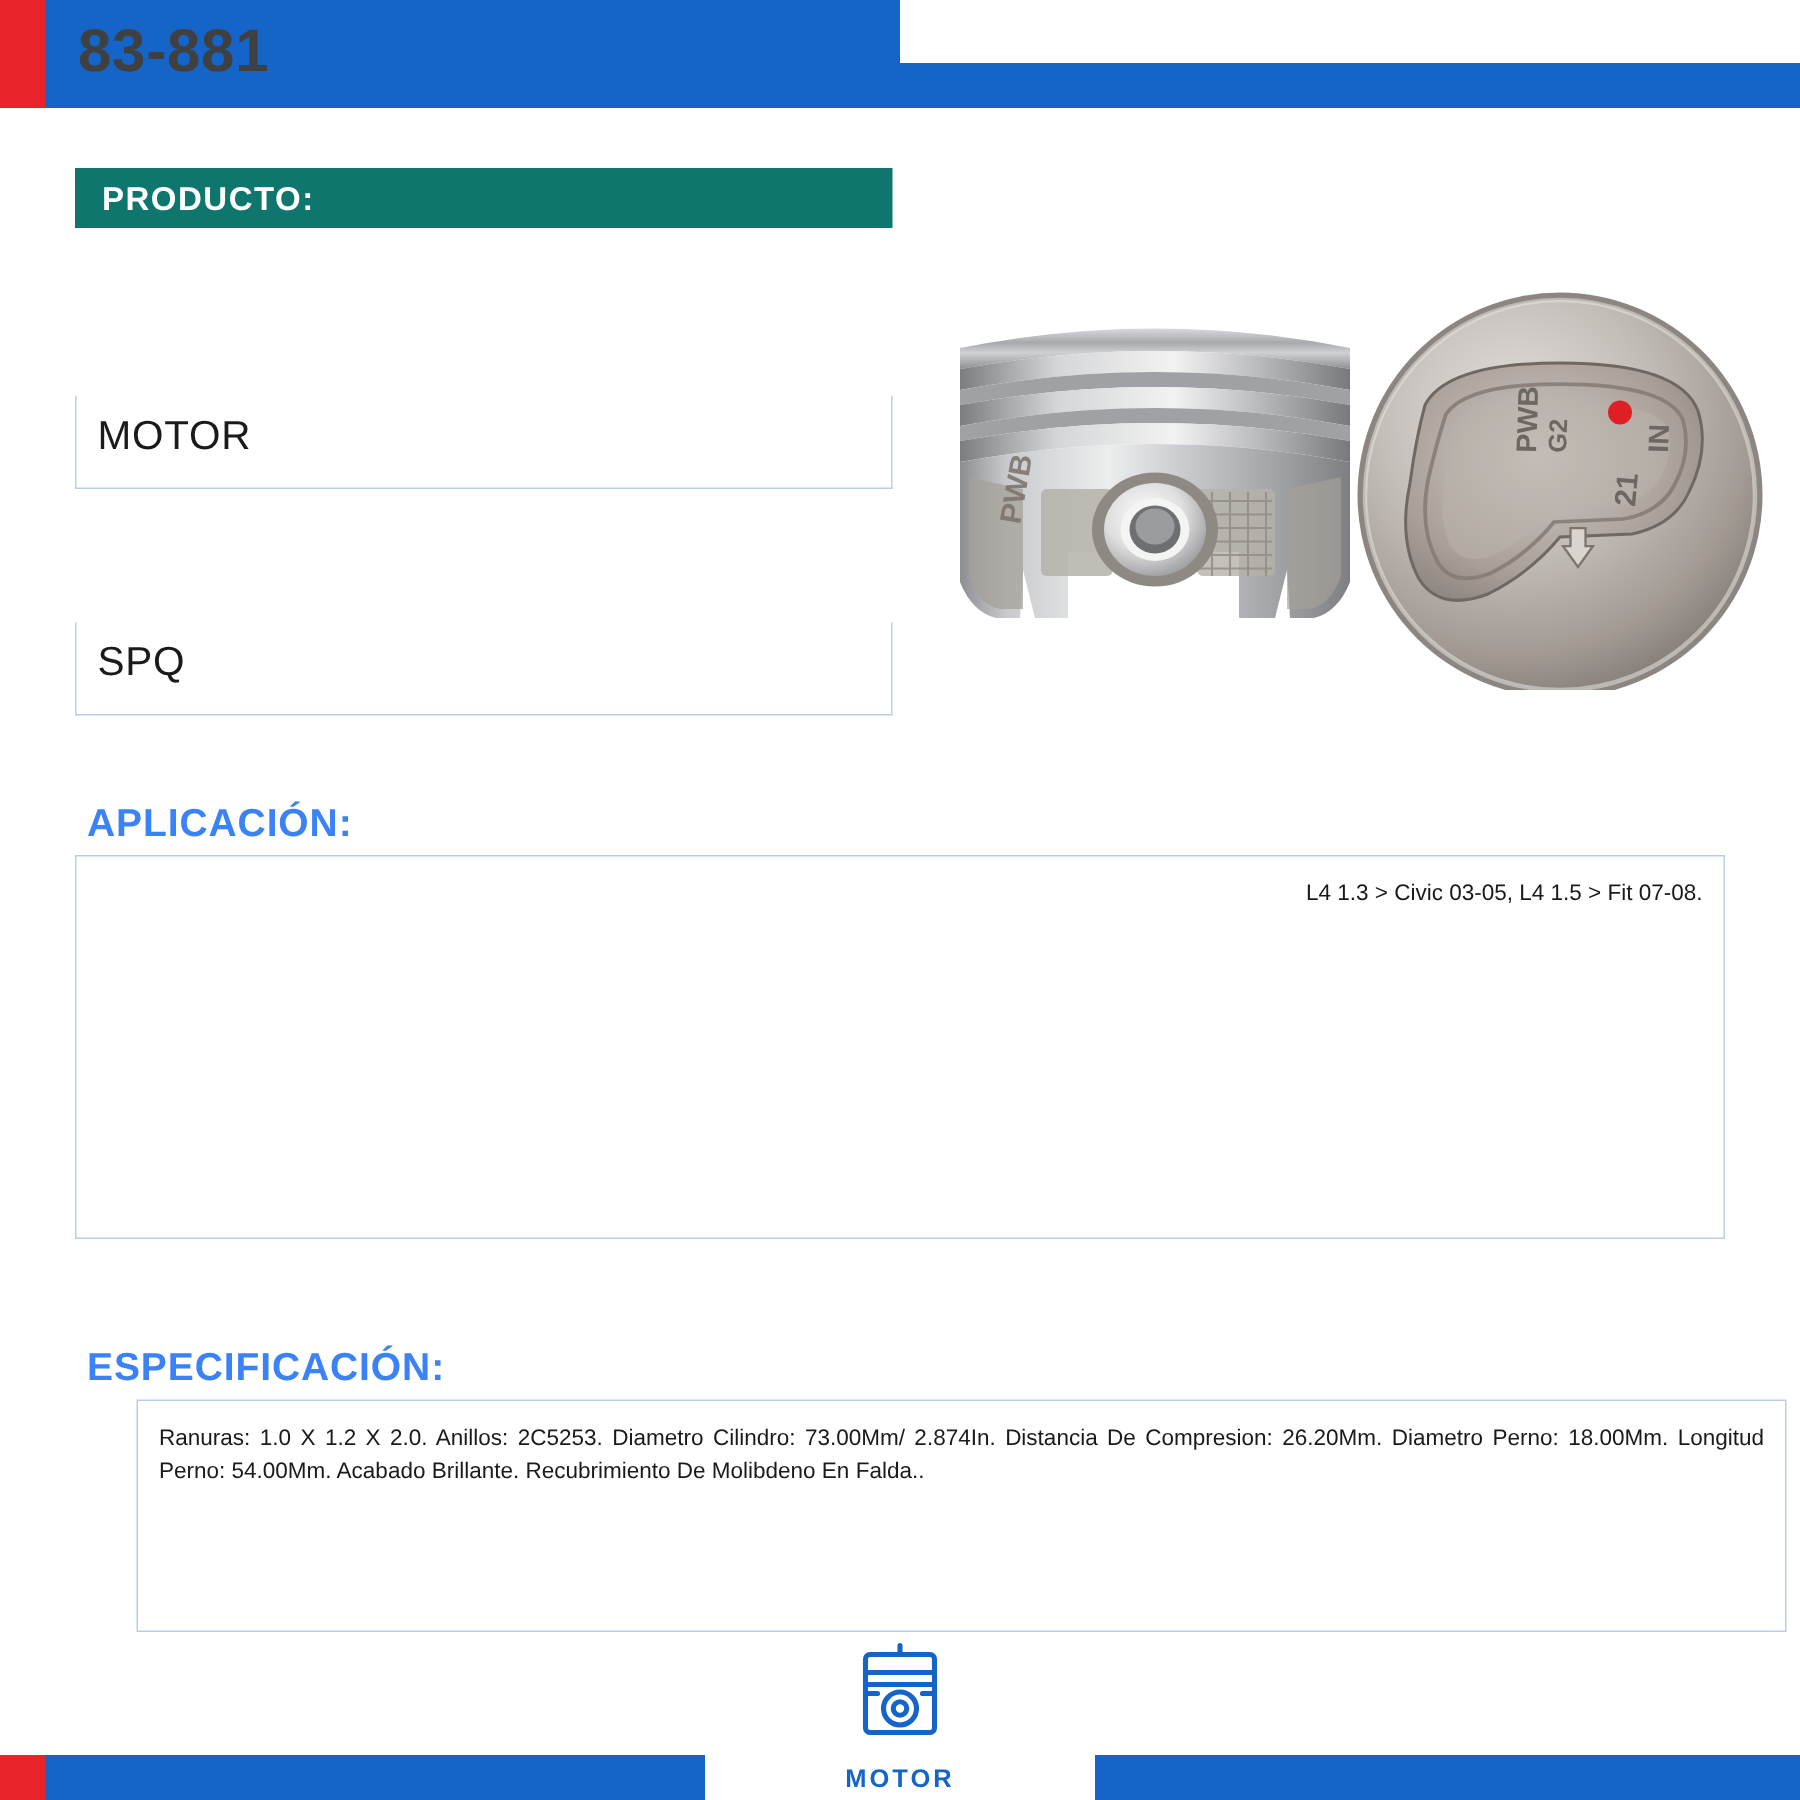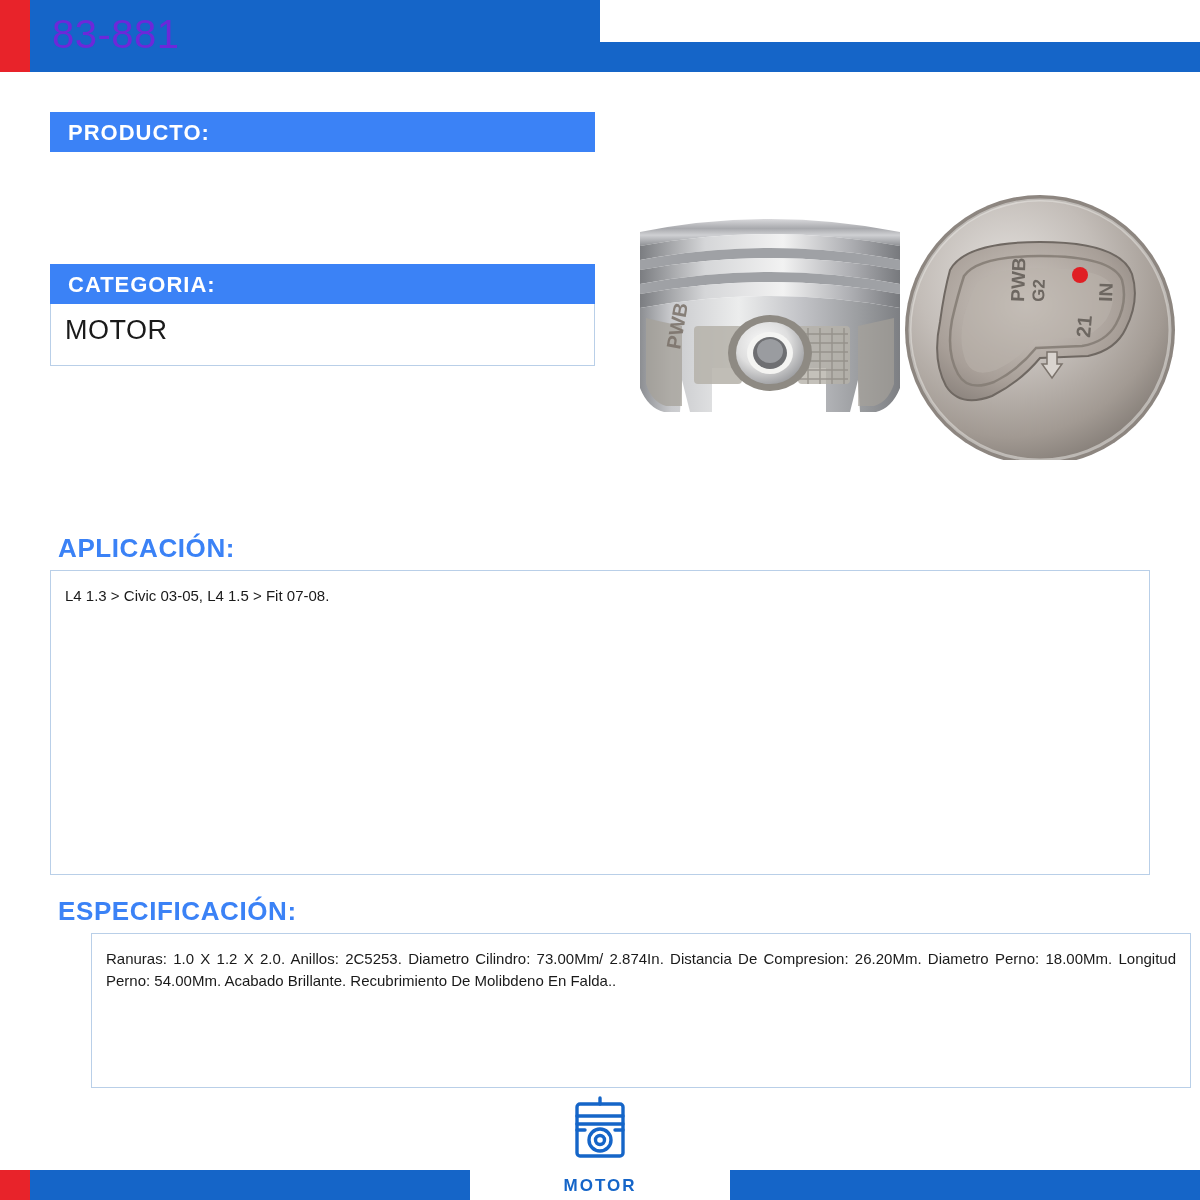--- a/index.html
+++ b/index.html
@@ -38,33 +38,33 @@
   .header-blue-lower {
     position: absolute;
     left: 600px; top: 42px;
     width: 600px; height: 30px;
     background: #1565c8;
   }
   .header-title {
     position: absolute;
     left: 52px; top: 12px;
     font-size: 40px;
-    font-weight: normal;
-    color: #6d28d9;
+    font-weight: bold;
+    color: #404040;
     letter-spacing: 0.5px;
   }
 
   
   .field {
     position: absolute;
     left: 50px;
     width: 545px;
   }
   .field-label {
-    background: #3b82f6;
+    background: #0f766e;
     color: #ffffff;
     font-size: 22px;
     font-weight: bold;
     letter-spacing: 1px;
     padding: 8px 0 9px 18px;
     box-sizing: border-box;
     height: 40px;
   }
   .field-value {
     border: 1px solid #b9cfe8;
@@ -105,21 +105,22 @@
   .box {
     position: absolute;
     left: 50px;
     border: 1px solid #b9cfe8;
     box-sizing: border-box;
     background: #ffffff;
   }
   #box-aplicacion {
     top: 570px;
     width: 1100px;
-    height: 305px;
+    height: 256px;
+    text-align: right;
   }
   #box-especificacion {
     top: 933px;
     width: 1100px;
     height: 155px;
     margin-left: 41px;
   }
   .box-text {
     font-size: 15px;
     color: #1a1a1a;
@@ -181,25 +182,25 @@
   <div class="header-blue"></div>
   <div class="header-blue-lower"></div>
   <div class="header-title">83-881</div>
 </div>
 
 <div class="field" id="field-producto">
   <div class="field-label">PRODUCTO:</div>
 </div>
 
 <div class="field" id="field-categoria">
-  <div class="field-label">CATEGORIA:</div>
   <div class="field-value">MOTOR</div>
 </div>
 
 <div class="field" id="field-marca">
+  <div class="field-value">SPQ</div>
 </div>
 
 <div class="product-image">
   <svg width="560" height="310" viewBox="0 0 560 310" xmlns="http://www.w3.org/2000/svg">
     <defs>
       <linearGradient id="metalTop" x1="0" y1="0" x2="0" y2="1">
         <stop offset="0%" stop-color="#d9d9dc"></stop>
         <stop offset="35%" stop-color="#a8a9ad"></stop>
         <stop offset="60%" stop-color="#cfd0d3"></stop>
         <stop offset="100%" stop-color="#8e9094"></stop>

